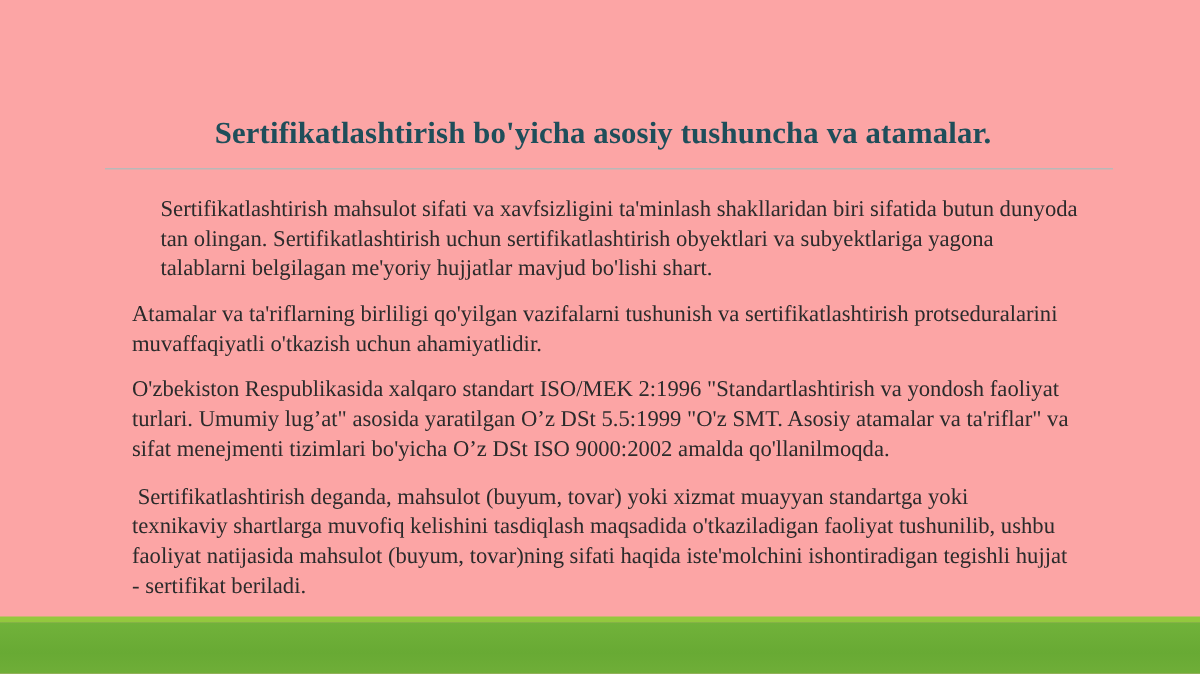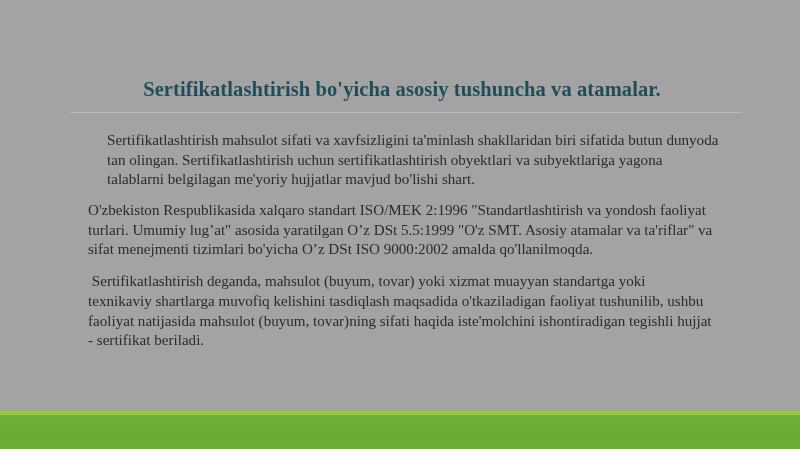--- a/index.html
+++ b/index.html
@@ -10,21 +10,21 @@
     width: 800px;
     height: 449px;
     background: #ffffff;
     font-family: "Liberation Serif", "DejaVu Serif", serif;
     overflow: hidden;
   }
   .slide {
     position: relative;
     width: 800px;
     height: 449px;
-    background: #a3a3a3;
+    background: #fca5a5;
     box-sizing: border-box;
     padding-left: 12px;
   }
   .slide-title {
     position: absolute;
     left: 60px;
     top: 64px;
     width: 684px;
     text-align: center;
     font-size: 20.5px;
@@ -91,20 +91,21 @@
 <body>
 
 <div class="slide">
 
   <h1 class="slide-title">Sertifikatlashtirish bo'yicha asosiy tushuncha va atamalar.</h1>
 
   <div class="title-rule"></div>
 
   <div class="body-block">
     <p class="para p1">Sertifikatlashtirish mahsulot sifati va xavfsizligini ta'minlash shakllaridan biri sifatida butun dunyoda tan olingan. Sertifikatlashtirish uchun sertifikatlashtirish obyektlari va subyektlariga yagona talablarni belgilagan me'yoriy hujjatlar mavjud bo'lishi shart.</p>
+    <p class="para p2">Atamalar va ta'riflarning birliligi qo'yilgan vazifalarni tushunish va sertifikatlashtirish protseduralarini muvaffaqiyatli o'tkazish uchun ahamiyatlidir.</p>
     <p class="para p3">O'zbekiston Respublikasida xalqaro standart ISO/MEK 2:1996 "Standartlashtirish va yondosh faoliyat turlari. Umumiy lug’at" asosida yaratilgan O’z DSt 5.5:1999 "O'z SMT. Asosiy atamalar va ta'riflar" va sifat menejmenti tizimlari bo'yicha O’z DSt ISO 9000:2002 amalda qo'llanilmoqda.</p>
     <p class="para p4"> Sertifikatlashtirish deganda, mahsulot (buyum, tovar) yoki xizmat muayyan standartga yoki   texnikaviy shartlarga muvofiq kelishini tasdiqlash maqsadida o'tkaziladigan faoliyat tushunilib, ushbu faoliyat natijasida mahsulot (buyum, tovar)ning sifati haqida iste'molchini ishontiradigan tegishli hujjat - sertifikat beriladi.</p>
   </div>
 
   <div class="footer-accent"></div>
   <div class="footer-bar">
     <div class="footer-bar-inner"></div>
   </div>
 
 </div>

